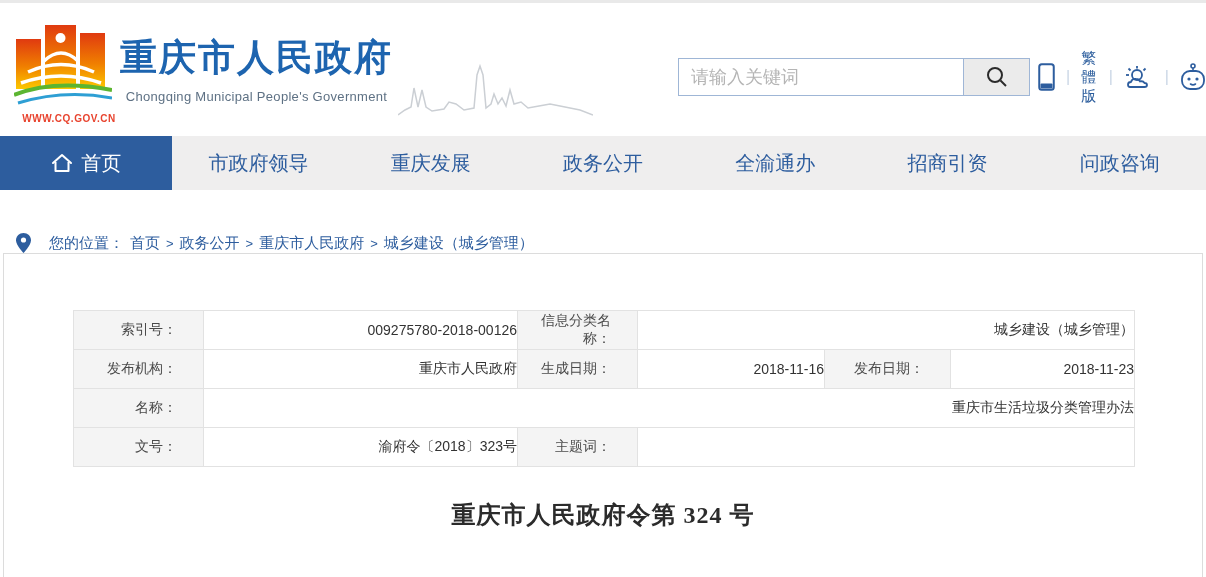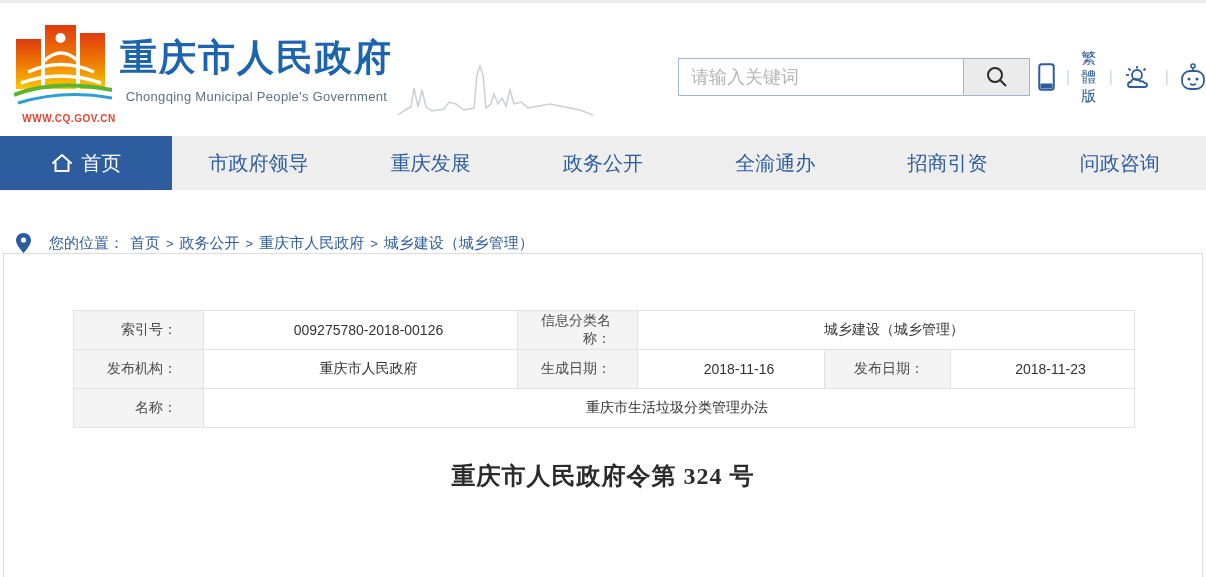--- a/index.html
+++ b/index.html
@@ -43,21 +43,21 @@
   .breadcrumb .pin { margin-right:12px; display:flex; align-items:center; }
   .crumb { cursor:pointer; }
   .crumb-sep { color:#2d5d9e; font-size:13px; }
 
   
   .card { margin:0 3px; border:1px solid #dcdcdc; background:#fff; height:520px; }
   .meta-table { border-collapse:collapse; margin:56px 0 0 69px; table-layout:fixed; width:1061px;
                 font-size:14px; }
   .meta-table td { border:1px solid #e2e2e2; height:39px; }
   .meta-table td.lbl { background:#f4f4f4; text-align:right; padding-right:26px; color:#4a4a4a; }
-  .meta-table td.val { background:#fff; text-align:center; padding-left:16px; color:#333; }
+  .meta-table td.val { background:#fff; text-align:right; padding-left:16px; color:#333; }
 
   .doc-title { margin-top:32px; text-align:center; font-family:"Liberation Serif","DejaVu Serif",serif;
                font-size:24px; font-weight:bold; color:#2b2b2b; letter-spacing:1px; }
 </style>
 </head>
 <body>
 
 <div class="topstrip"></div>
 
 <div class="header">
@@ -209,17 +209,23 @@
       <td class="val">重庆市人民政府</td>
       <td class="lbl">生成日期：</td>
       <td class="val">2018-11-16</td>
       <td class="lbl">发布日期：</td>
       <td class="val">2018-11-23</td>
     </tr>
     <tr>
       <td class="lbl">名称：</td>
       <td class="val" colspan="5">重庆市生活垃圾分类管理办法</td>
     </tr>
+    <tr>
+      <td class="lbl">文号：</td>
+      <td class="val">渝府令〔2018〕323号</td>
+      <td class="lbl">主题词：</td>
+      <td class="val" colspan="3"></td>
+    </tr>
   </tbody>
     </table>
 
   <div class="doc-title">重庆市人民政府令第 324 号</div>
 </div>
 
 </body></html>

